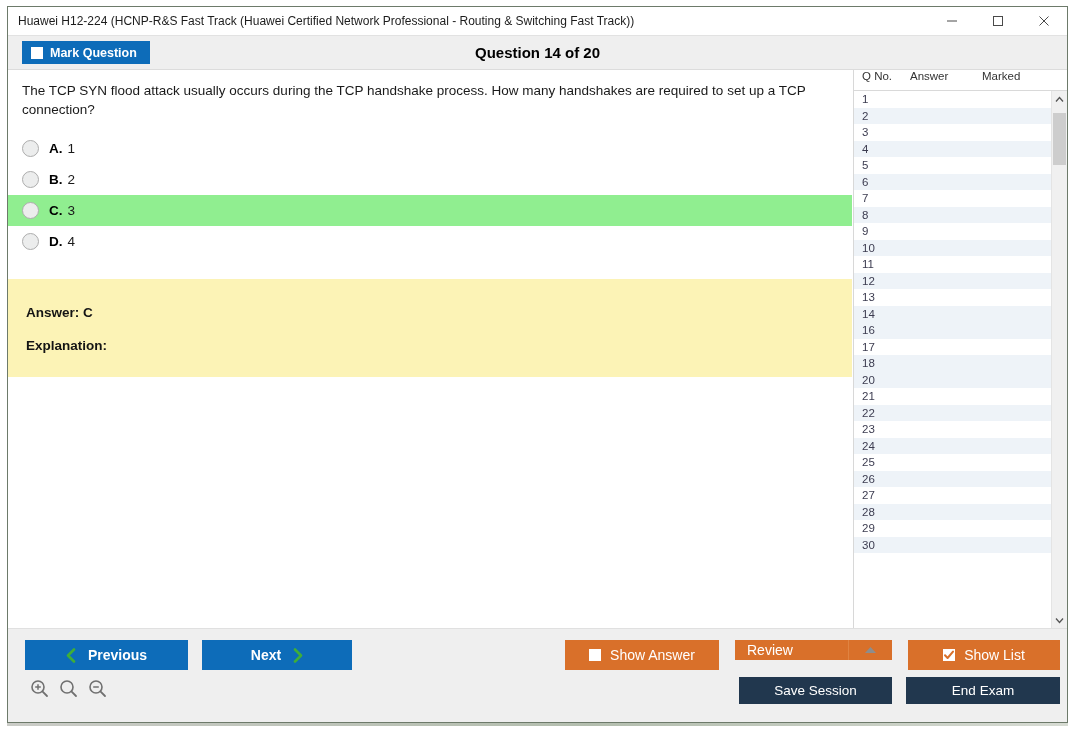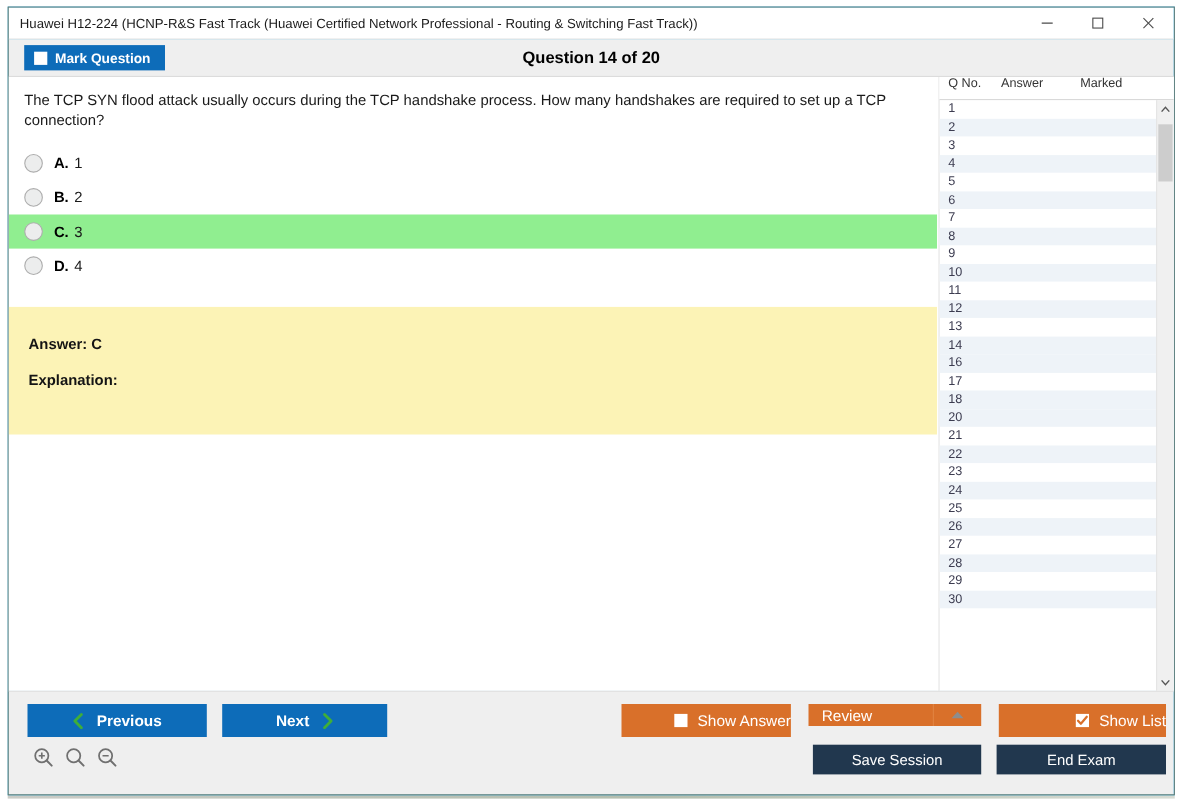--- a/index.html
+++ b/index.html
@@ -157,21 +157,21 @@
     color: #000000;
     margin-right: 5px;
   }
   .opt-text {
     font-size: 13.5px;
     color: #1a1a1a;
   }
   #answer-panel {
     margin-top: 22px;
     background: #fcf3b6;
-    height: 116px;
+    height: 98px;
     padding: 26px 0 0 18px;
   }
   .answer-line {
     font-size: 13.5px;
     font-weight: bold;
     color: #141414;
     margin-bottom: 18px;
   }
 
   
@@ -261,21 +261,21 @@
     border: none;
     cursor: pointer;
     font-family: "Liberation Sans", sans-serif;
     display: flex;
     align-items: center;
     justify-content: center;
     position: absolute;
     color: #ffffff;
   }
   .btn-blue   { background: #0d6cb9; }
-  .btn-orange { background: #d9702a; justify-content: flex-end; }
+  .btn-orange { background: #d9702a; }
   .btn-navy   { background: #21374e; }
 
   #previous-button { left: 17px;  top: 11px; width: 163px; height: 30px; font-size: 14px; font-weight: bold; gap: 11px; }
   #next-button     { left: 194px; top: 11px; width: 150px; height: 30px; font-size: 14px; font-weight: bold; gap: 11px; }
 
   #show-answer-button { left: 557px; top: 11px; width: 154px; height: 30px; font-size: 14px; gap: 9px; }
   #review-button      { left: 727px; top: 11px; width: 157px; height: 20px; font-size: 14px; justify-content: flex-start; padding-left: 12px; }
   #review-arrow-cell  { position: absolute; right: 0; top: 0; bottom: 0; width: 44px; display: flex; align-items: center; justify-content: center; border-left: 1px solid #e08341; }
   #show-list-button   { left: 900px; top: 11px; width: 152px; height: 30px; font-size: 14px; gap: 9px; }
 

